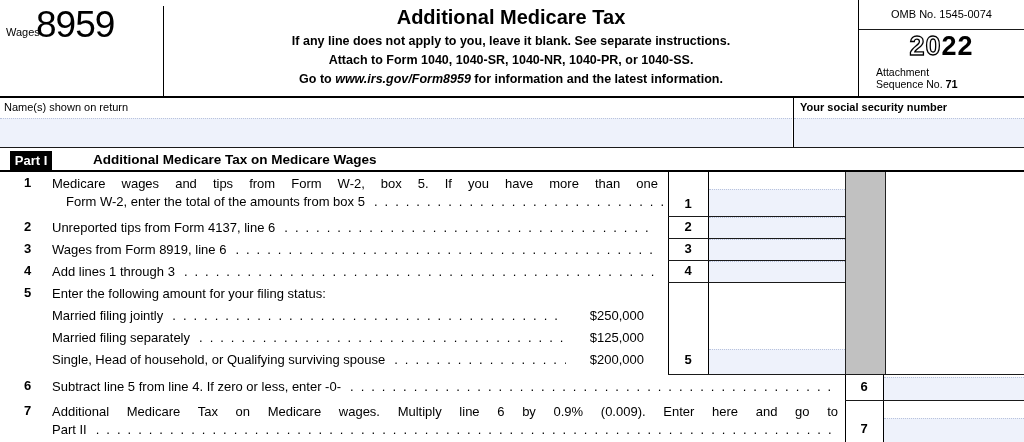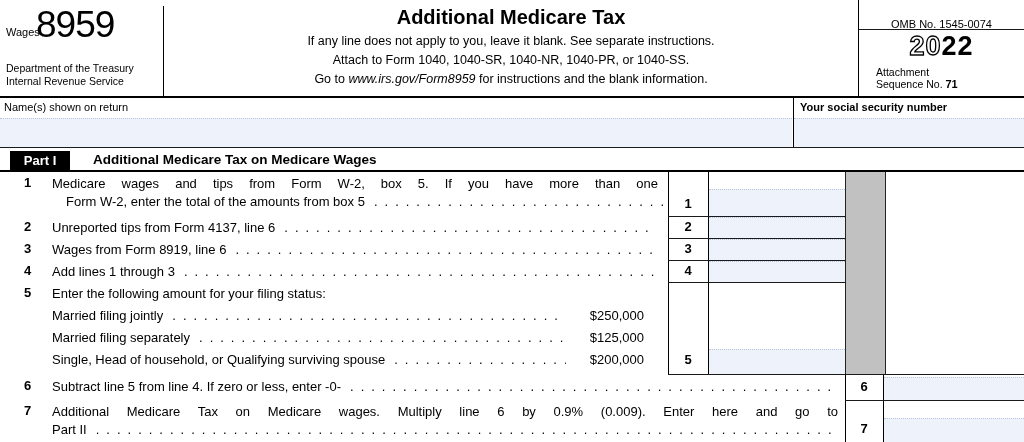--- a/index.html
+++ b/index.html
@@ -19,32 +19,32 @@
   .center { text-align: center; }
   .vline { position: absolute; width: 1px; background: #000; }
   .hline { position: absolute; height: 1px; background: #1a1a1a; }
   .hline2 { position: absolute; height: 2px; background: #000; }
 
   
   .form-word { font-size: 11px; }
   .form-num { font-size: 37px; font-weight: normal; letter-spacing: -1px; line-height: 1; }
   .agency { font-size: 10.5px; line-height: 13px; }
   .title { font-size: 20px; font-weight: bold; }
-  .sub { font-size: 12.5px; font-weight: normal; }
+  .sub { font-size: 12.5px; font-weight: bold; }
   .omb { font-size: 11px; }
   .year { font-size: 27px; font-weight: bold; letter-spacing: 1px; line-height: 1; }
   .year-outline { color: #fff; -webkit-text-stroke: 1.3px #000; }
   .attach { font-size: 10.5px; line-height: 12px; }
   .seq-num { font-size: 11px; font-weight: bold; }
 
   .small-label { font-size: 11px; }
   .field { position: absolute; background: #eef2fb; border-top: 1px dotted #b9c3dd; }
 
   .part-badge {
-    position: absolute; left: 10px; top: 151px; width: 60px; height: 19px;
+    position: absolute; left: 10px; top: 151px; width: 42px; height: 19px;
     background: #000; color: #fff; font-weight: bold; font-size: 13px;
     text-align: center; line-height: 19px;
   }
   .part-title { position: absolute; left: 93px; top: 152px; font-weight: bold; font-size: 13.5px; }
 
   .txt { position: absolute; font-size: 13px; line-height: 17px; white-space: nowrap; }
   .jline { position: absolute; font-size: 13px; line-height: 17px; text-align: justify; text-align-last: justify; white-space: normal; }
   .flexline { display: flex; align-items: baseline; }
   .flexline .lbl { white-space: nowrap; }
   .dots { flex: 1 1 auto; overflow: hidden; white-space: nowrap; letter-spacing: 7px; margin-left: 9px; font-size: 13px; }
@@ -53,33 +53,29 @@
   .boxnum { position: absolute; font-size: 13px; font-weight: bold; text-align: center; }
   .gray-col { position: absolute; background: #c1c1c1; border-left: 1px solid #222; border-right: 1px solid #222; }
 </style>
 </head>
 <body>
 
 <div id="page">
 
   <div class="abs form-word" style="left:6px; top:26px;">Wages</div>
   <div class="abs form-num" style="left:36px; top:6px;">8959</div>
-  <div class="abs agency" style="left:6px; top:62px;">
-    <div>Department of the Treasury</div>
-    <div>Internal Revenue Service</div>
-  </div>
   <div class="vline" style="left:163px; top:6px; height:91px;"></div>
 
   <div class="abs center title" style="left:170px; top:6px; width:682px;">Additional Medicare Tax</div>
   <div class="abs center sub" style="left:170px; top:34px; width:682px;">If any line does not apply to you, leave it blank. See separate instructions.</div>
   <div class="abs center sub" style="left:170px; top:53px; width:682px;">Attach to Form 1040, 1040-SR, 1040-NR, 1040-PR, or 1040-SS.</div>
-  <div class="abs center sub" style="left:170px; top:72px; width:682px;"><span>Go to </span><span class="i">www.irs.gov/Form8959</span><span> for instructions and the blank information.</span></div>
+  <div class="abs center sub" style="left:170px; top:72px; width:682px;"><span>Go to </span><span class="i">www.irs.gov/Form8959</span><span> for information and the latest information.</span></div>
 
   <div class="vline" style="left:858px; top:0; height:97px;"></div>
-  <div class="abs center omb" style="left:859px; top:18px; width:165px;">OMB No. 1545-0074</div>
+  <div class="abs center omb" style="left:859px; top:8px; width:165px;">OMB No. 1545-0074</div>
   <div class="hline" style="left:859px; top:29px; width:165px;"></div>
   <div class="abs center year" style="left:859px; top:33px; width:165px;"><span class="year-outline">20</span><span>22</span></div>
   <div class="abs attach" style="left:876px; top:66px;">
     <div>Attachment</div>
     <div><span>Sequence No. </span><span class="seq-num">71</span></div>
   </div>
   <div class="hline2" style="left:0; top:96px; width:1024px;"></div>
 
   <div class="abs small-label" style="left:4px; top:101px;">Name(s) shown on return</div>
   <div class="field" style="left:0; top:118px; width:792px; height:29px;"></div>

